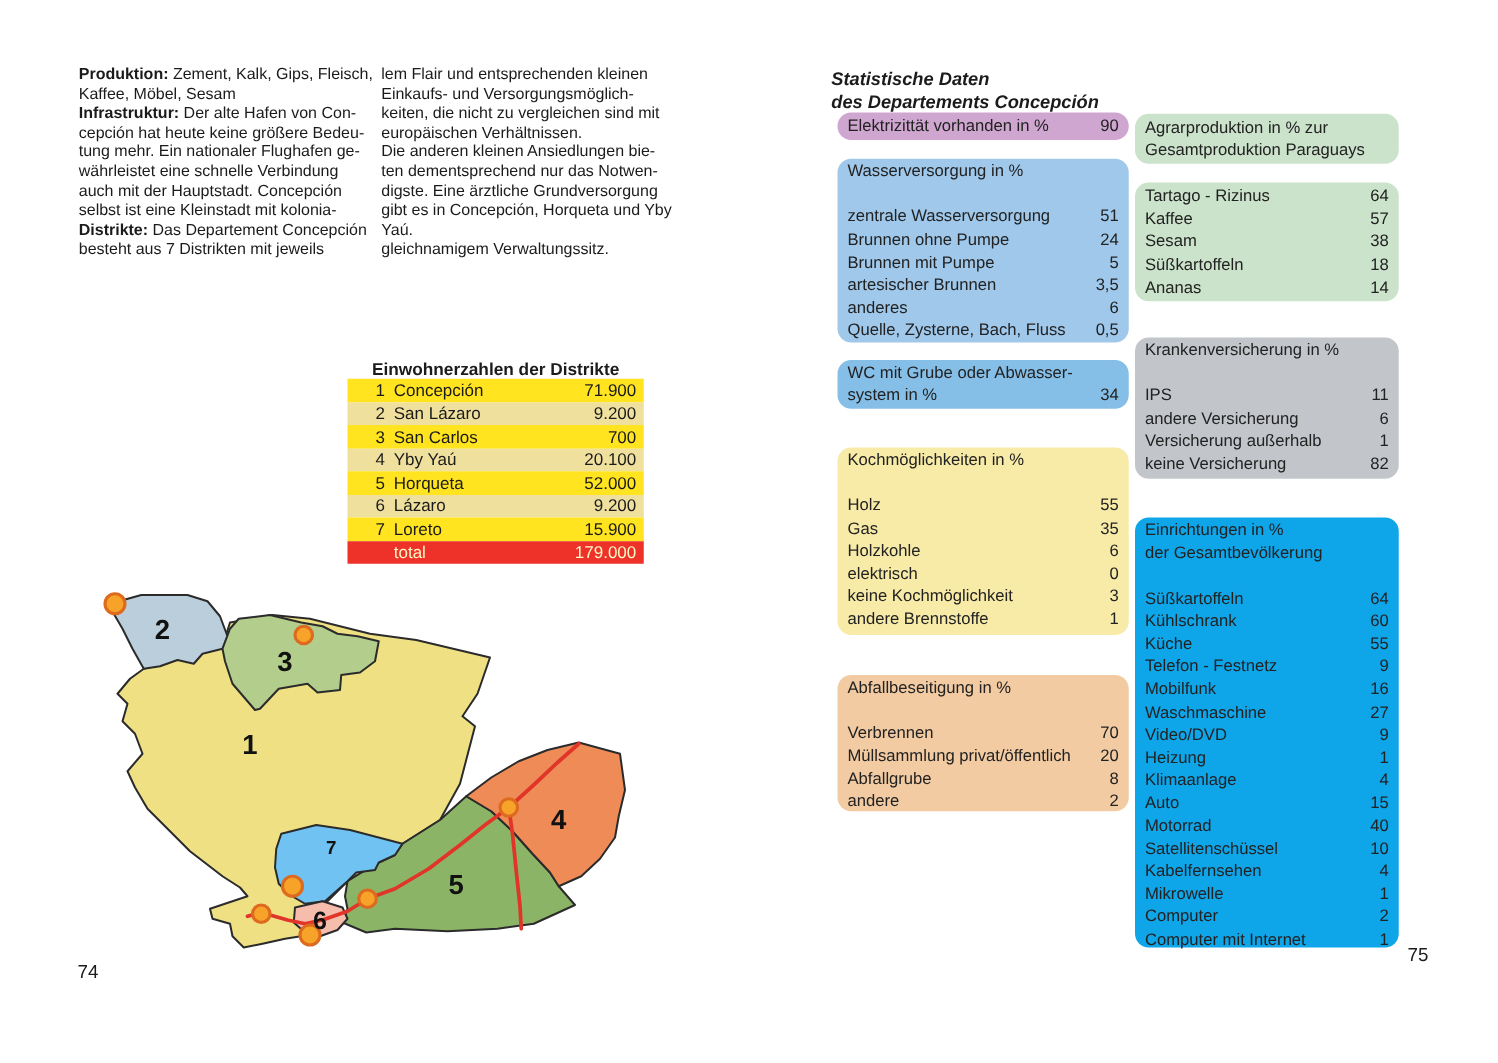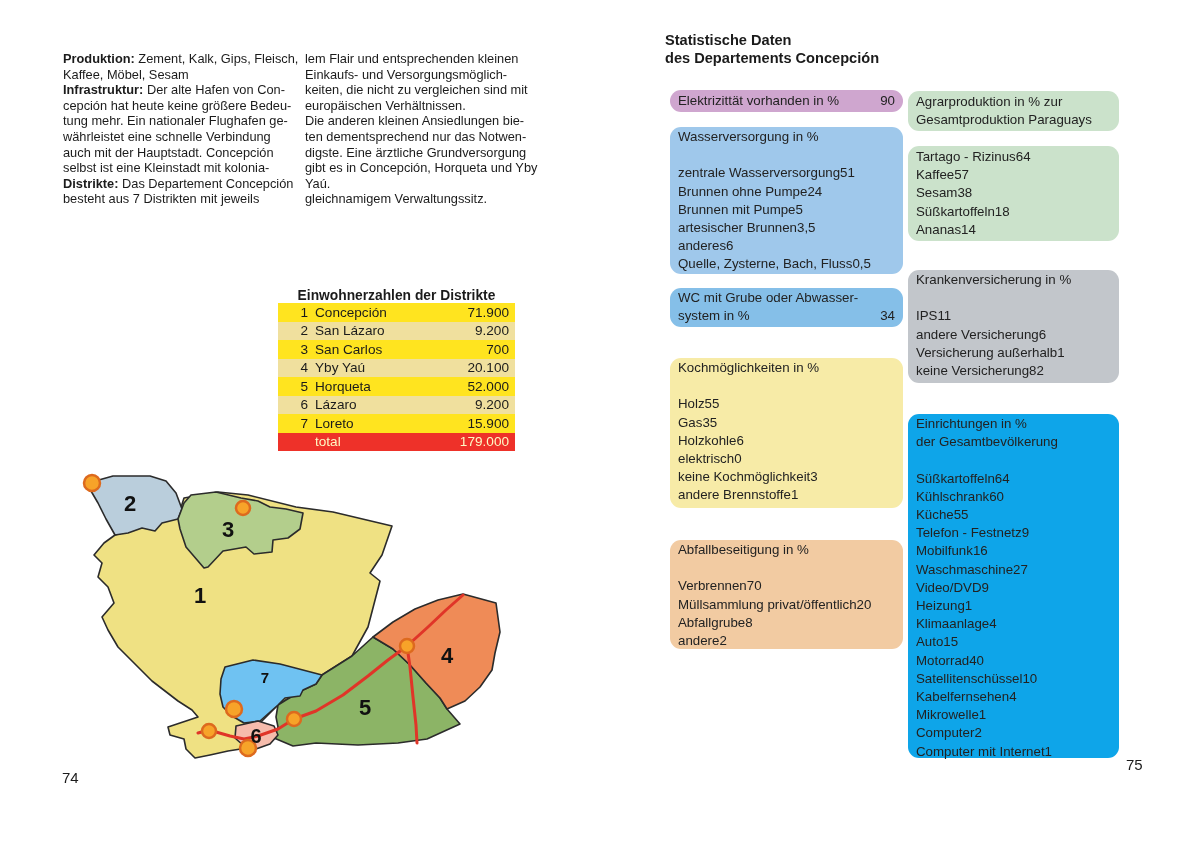--- a/index.html
+++ b/index.html
@@ -18,21 +18,21 @@
   .etitle{font-weight:bold;font-size:13.8px;text-align:center;}
   .erow{display:flex;align-items:center;height:18.5px;font-size:13.6px;}
   .enum{width:30px;text-align:right;}
   .ename{margin-left:7px;flex:1;text-align:left;}
   .eval{text-align:right;padding-right:6px;}
   
   .rp-title{font-weight:bold;font-size:14.6px;line-height:17.5px;}
   .sbox{font-size:13.3px;line-height:18.2px;padding:1px 8px 0 8px;box-sizing:border-box;color:#222;border-radius:11px;}
   .shead{text-align:left;}
   .sgap{height:18.2px;}
-  .srow{display:flex;}
+  .srow{display:flex;justify-content:space-between;}
   .sline{display:flex;justify-content:space-between;}
   .pagenum{font-size:15px;}
   
   .district{stroke:#2b2b2b;stroke-width:1.6;stroke-linejoin:round;}
   .mlabel{font-family:"Liberation Sans", sans-serif;font-weight:bold;fill:#111;text-anchor:middle;}
 </style>
 </head>
 <body>
 
 <div class="abs bodycol" style="left:63px;top:51px;width:237px;">
@@ -136,21 +136,21 @@
   <text class="mlabel" x="72" y="44" font-size="22">2</text>
   <text class="mlabel" x="170" y="70" font-size="22">3</text>
   <text class="mlabel" x="389" y="196" font-size="22">4</text>
   <text class="mlabel" x="307" y="248" font-size="22">5</text>
   <text class="mlabel" x="198" y="276" font-size="20">6</text>
   <text class="mlabel" x="207" y="216" font-size="15">7</text>
 </svg>
 
 <div class="abs pagenum" style="left:62px;top:769px;">74</div>
 
-<div class="abs rp-title" style="left:665px;top:32px;">
+<div class="abs rp-title" style="left:665px;top:56px;font-style:italic;">
   <div>Statistische Daten</div>
   <div>des Departements Concepción</div>
 </div>
 
 <div class="abs sbox" style="left: 670px; top: 90px; width: 233px; height: 22px; padding: 0px 8px; background-color: rgb(207, 166, 207);">
   <div class="sline" style="line-height:22px;">
     <span>Elektrizittät vorhanden in %</span>
     <span>90</span>
   </div>
 </div>

